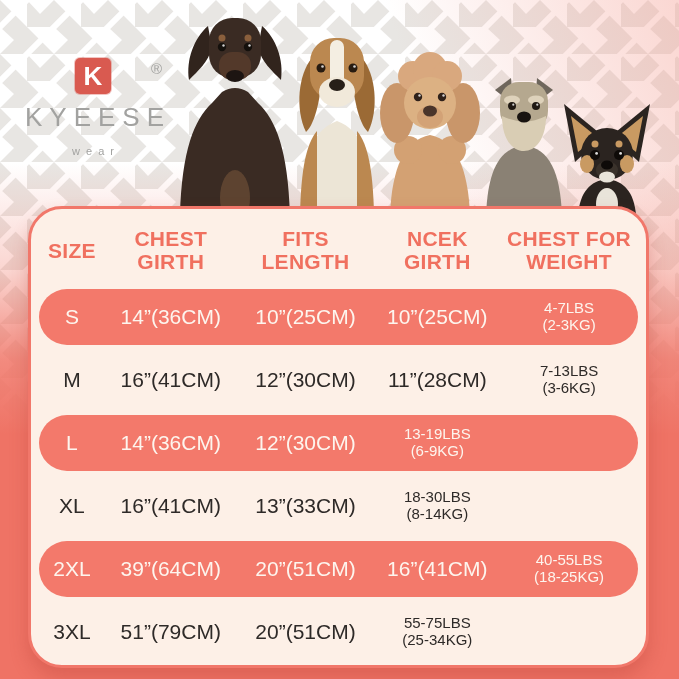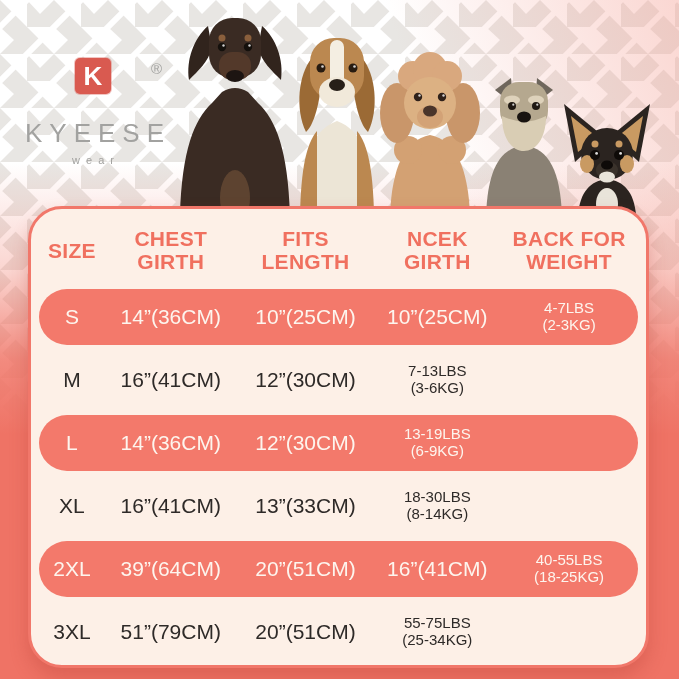--- a/index.html
+++ b/index.html
@@ -23,24 +23,24 @@
   .brand{position:absolute;left:18px;top:58px;width:150px;text-align:center;}
   .badge-row{position:relative;height:42px;}
   .badge{
     position:absolute;left:50%;transform:translateX(-50%);
     width:36px;height:36px;border-radius:5px;background:var(--logo-badge,#d95a50);
     color:#fff;font-weight:bold;font-size:26px;line-height:36px;text-align:center;
     box-shadow:0 0 0 1px rgba(217,90,80,.35);
   }
   .reg{position:absolute;right:6px;top:2px;color:var(--logo-text,#9b9b99);font-size:15px;}
   .brand-name{
-    margin-top:18px;color:var(--logo-text,#a2a2a0);font-size:26px;
+    margin-top:2px;color:var(--logo-text,#a2a2a0);font-size:26px;
     letter-spacing:7px;text-indent:7px;font-weight:normal;
   }
-  .brand-sub{margin-top:5px;color:var(--logo-text,#a2a2a0);font-size:11px;letter-spacing:6px;text-indent:6px;}
+  .brand-sub{margin-top:12px;color:var(--logo-text,#a2a2a0);font-size:11px;letter-spacing:6px;text-indent:6px;}
   
   .dogs{position:absolute;left:150px;top:0;width:512px;height:215px;}
   
   .panel{
     position:absolute;left:28px;top:206px;width:621px;height:462px;box-sizing:border-box;
     background:var(--panel-bg,#fdf0e7);
     border:3px solid var(--panel-border,#f1776a);
     border-radius:34px;
     box-shadow:0 10px 18px rgba(180,60,50,.3);
     padding:4px 0 0 0;
@@ -185,36 +185,37 @@
 
   <div class="panel">
     <div class="grid-row thead">
       <div class="cell">SIZE</div>
       <div class="cell">CHEST
 GIRTH</div>
       <div class="cell">FITS
 LENGTH</div>
       <div class="cell">NCEK
 GIRTH</div>
-      <div class="cell">BACK FOR
+      <div class="cell">CHEST FOR
 WEIGHT</div>
     </div>
     <div class="rows">
       <div class="grid-row row pill">
         <div class="cell size">S</div>
         <div class="cell">14”(36CM)</div>
         <div class="cell">10”(25CM)</div>
         <div class="cell">10”(25CM)</div>
         <div class="cell weight">4-7LBS
 (2-3KG)</div>
       </div>
       <div class="grid-row row">
         <div class="cell size">M</div>
         <div class="cell">16”(41CM)</div>
         <div class="cell">12”(30CM)</div>
+        <div class="cell">11”(28CM)</div>
         <div class="cell weight">7-13LBS
 (3-6KG)</div>
       </div>
       <div class="grid-row row pill">
         <div class="cell size">L</div>
         <div class="cell">14”(36CM)</div>
         <div class="cell">12”(30CM)</div>
         <div class="cell weight">13-19LBS
 (6-9KG)</div>
       </div>

